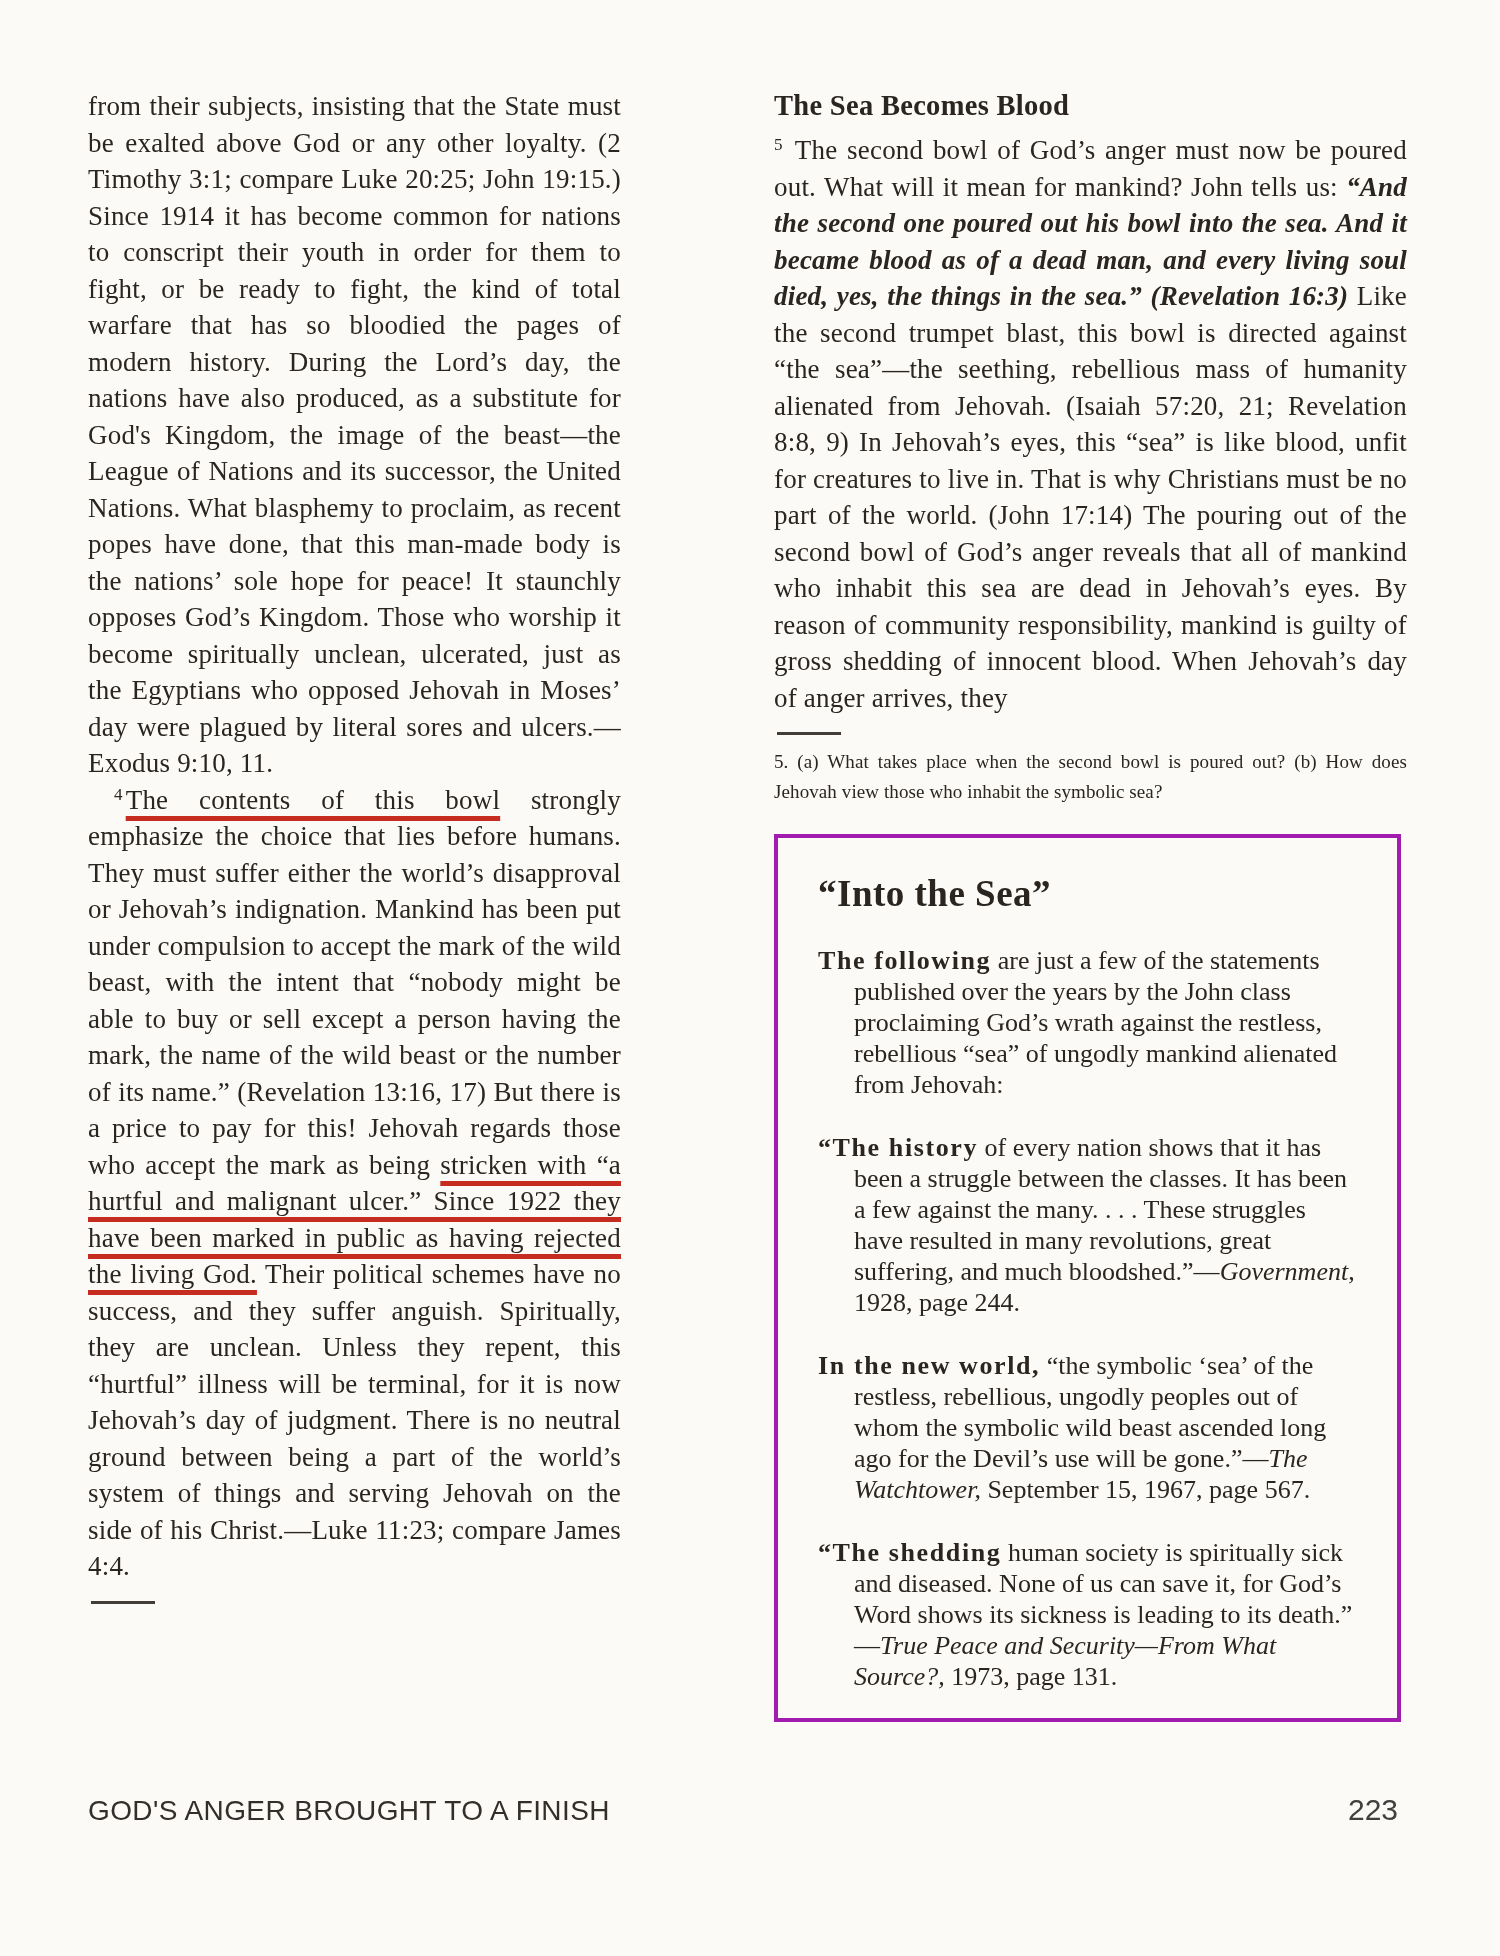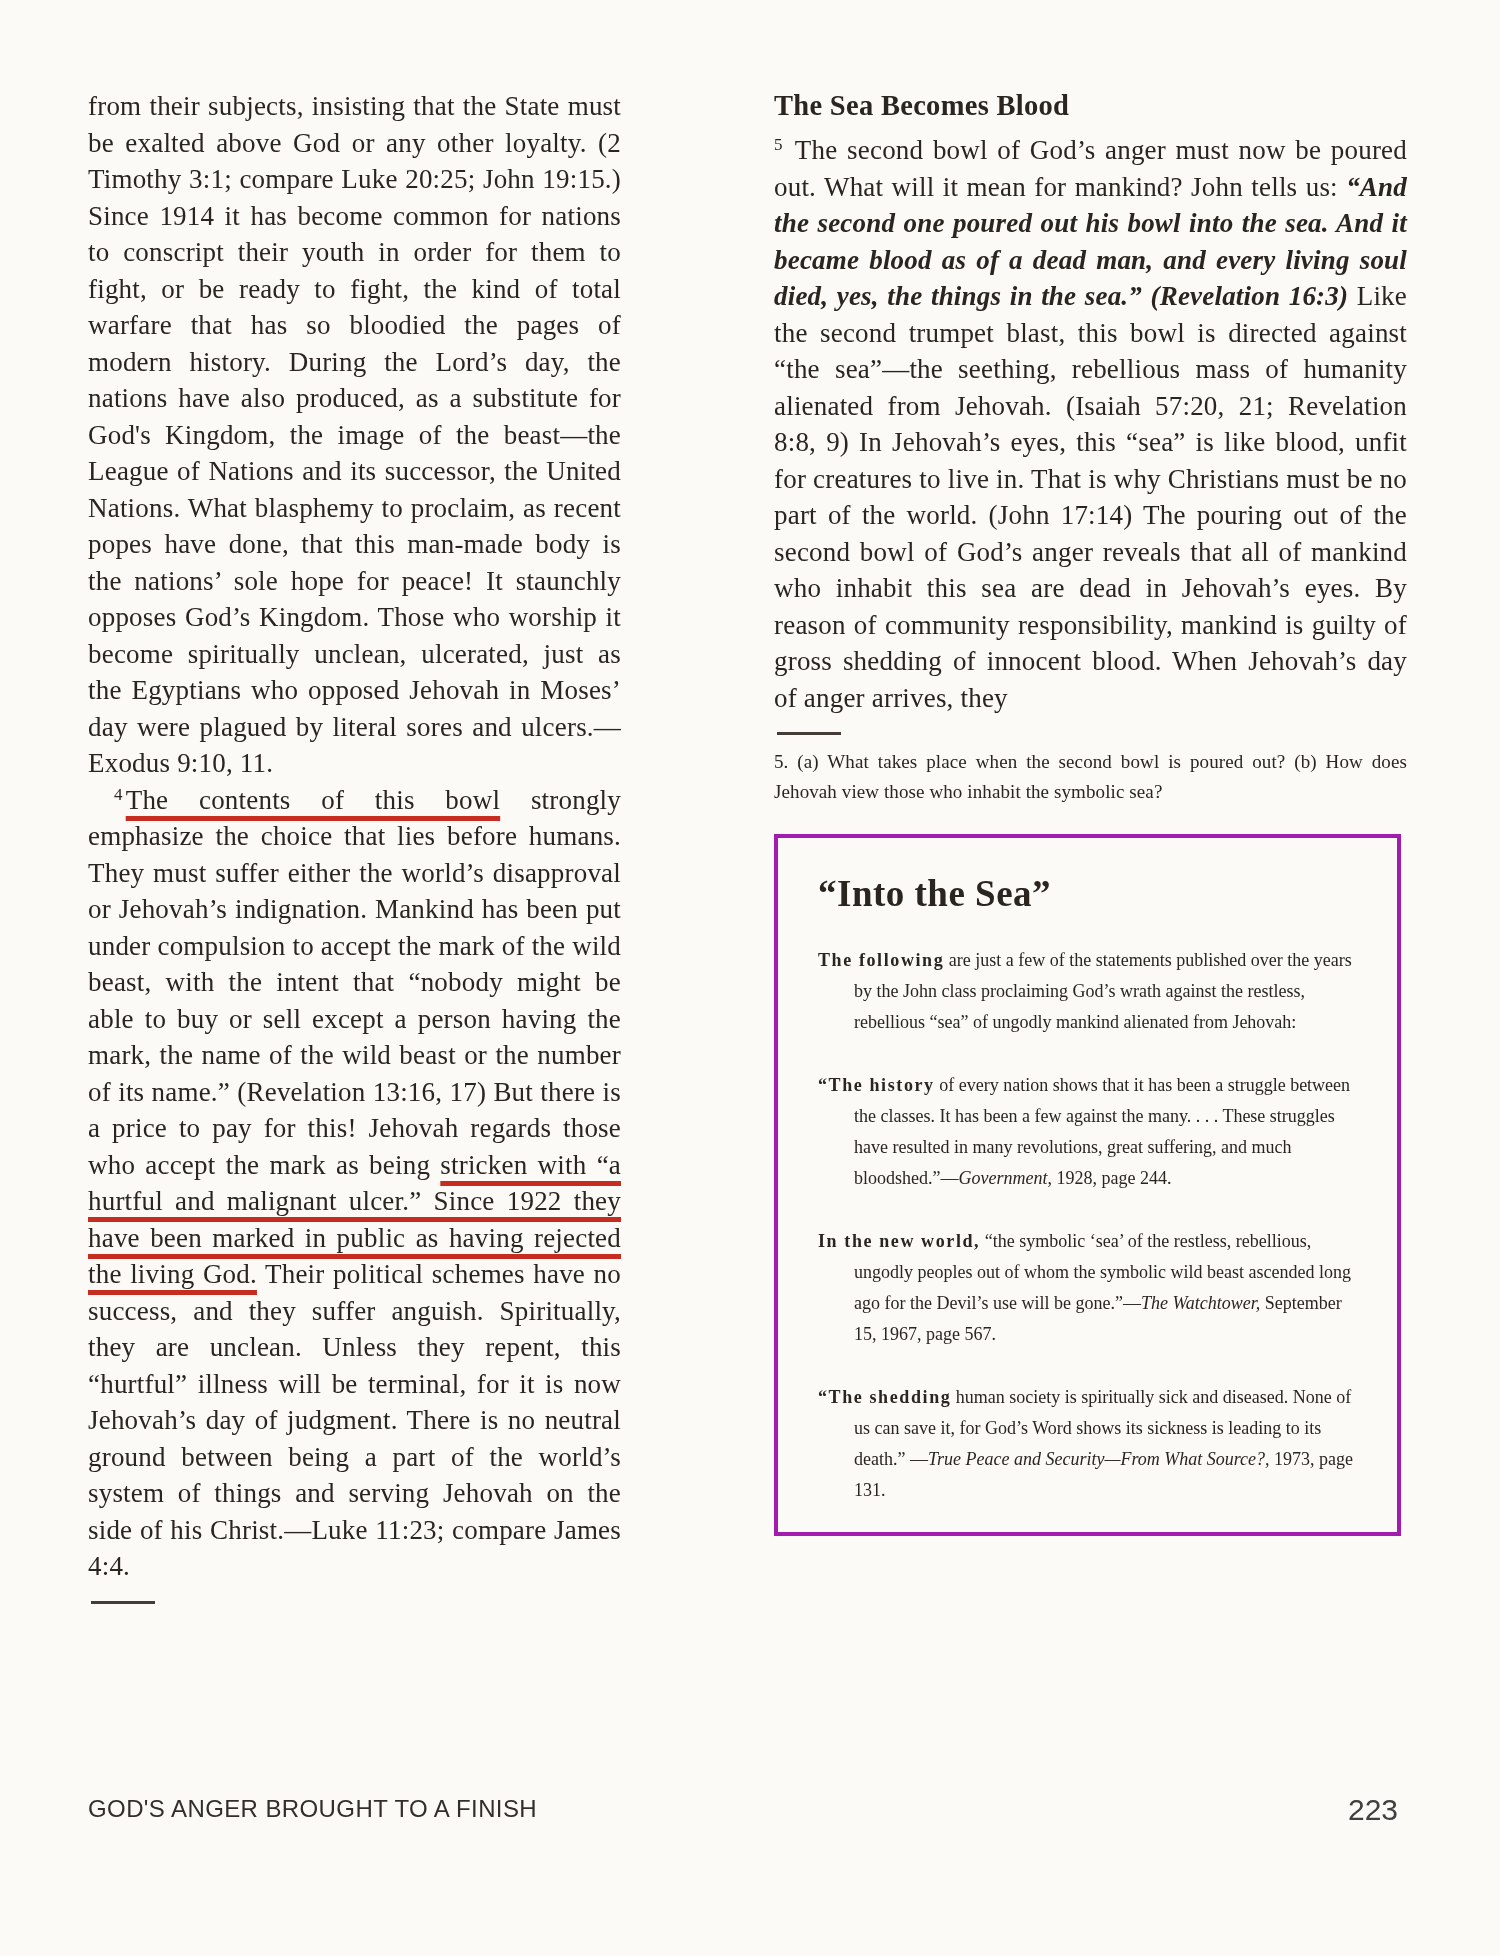--- a/index.html
+++ b/index.html
@@ -47,30 +47,30 @@
     background:#fbfaf7;
     padding:34px 38px 26px 40px;
     width:541px;
     box-sizing:content-box;
   }
   .box-title{
     font-size:37px;font-weight:bold;letter-spacing:0.5px;
     margin:0 0 30px 0;
   }
   .box-text{
-    font-size:18px;line-height:31px;text-align:left;
+    font-size:26px;line-height:31px;text-align:left;
   }
   .hang{padding-left:36px;text-indent:-36px;margin:0;}
   .box-item{margin-top:32px;}
   .lead{font-weight:bold;letter-spacing:1.6px;}
   .ital{font-style:italic;}
   .running-footer{
     position:absolute;left:88px;top:1795px;
     font-family:"Liberation Sans", sans-serif;
-    font-size:24px;color:#332e2a;letter-spacing:0.4px;
+    font-size:28px;color:#332e2a;letter-spacing:0.4px;
   }
   .page-num{
     position:absolute;left:1348px;top:1793px;
     font-family:"Liberation Sans", sans-serif;
     font-size:30px;color:#404040;
   }
 </style>
 </head>
 <body>
 

